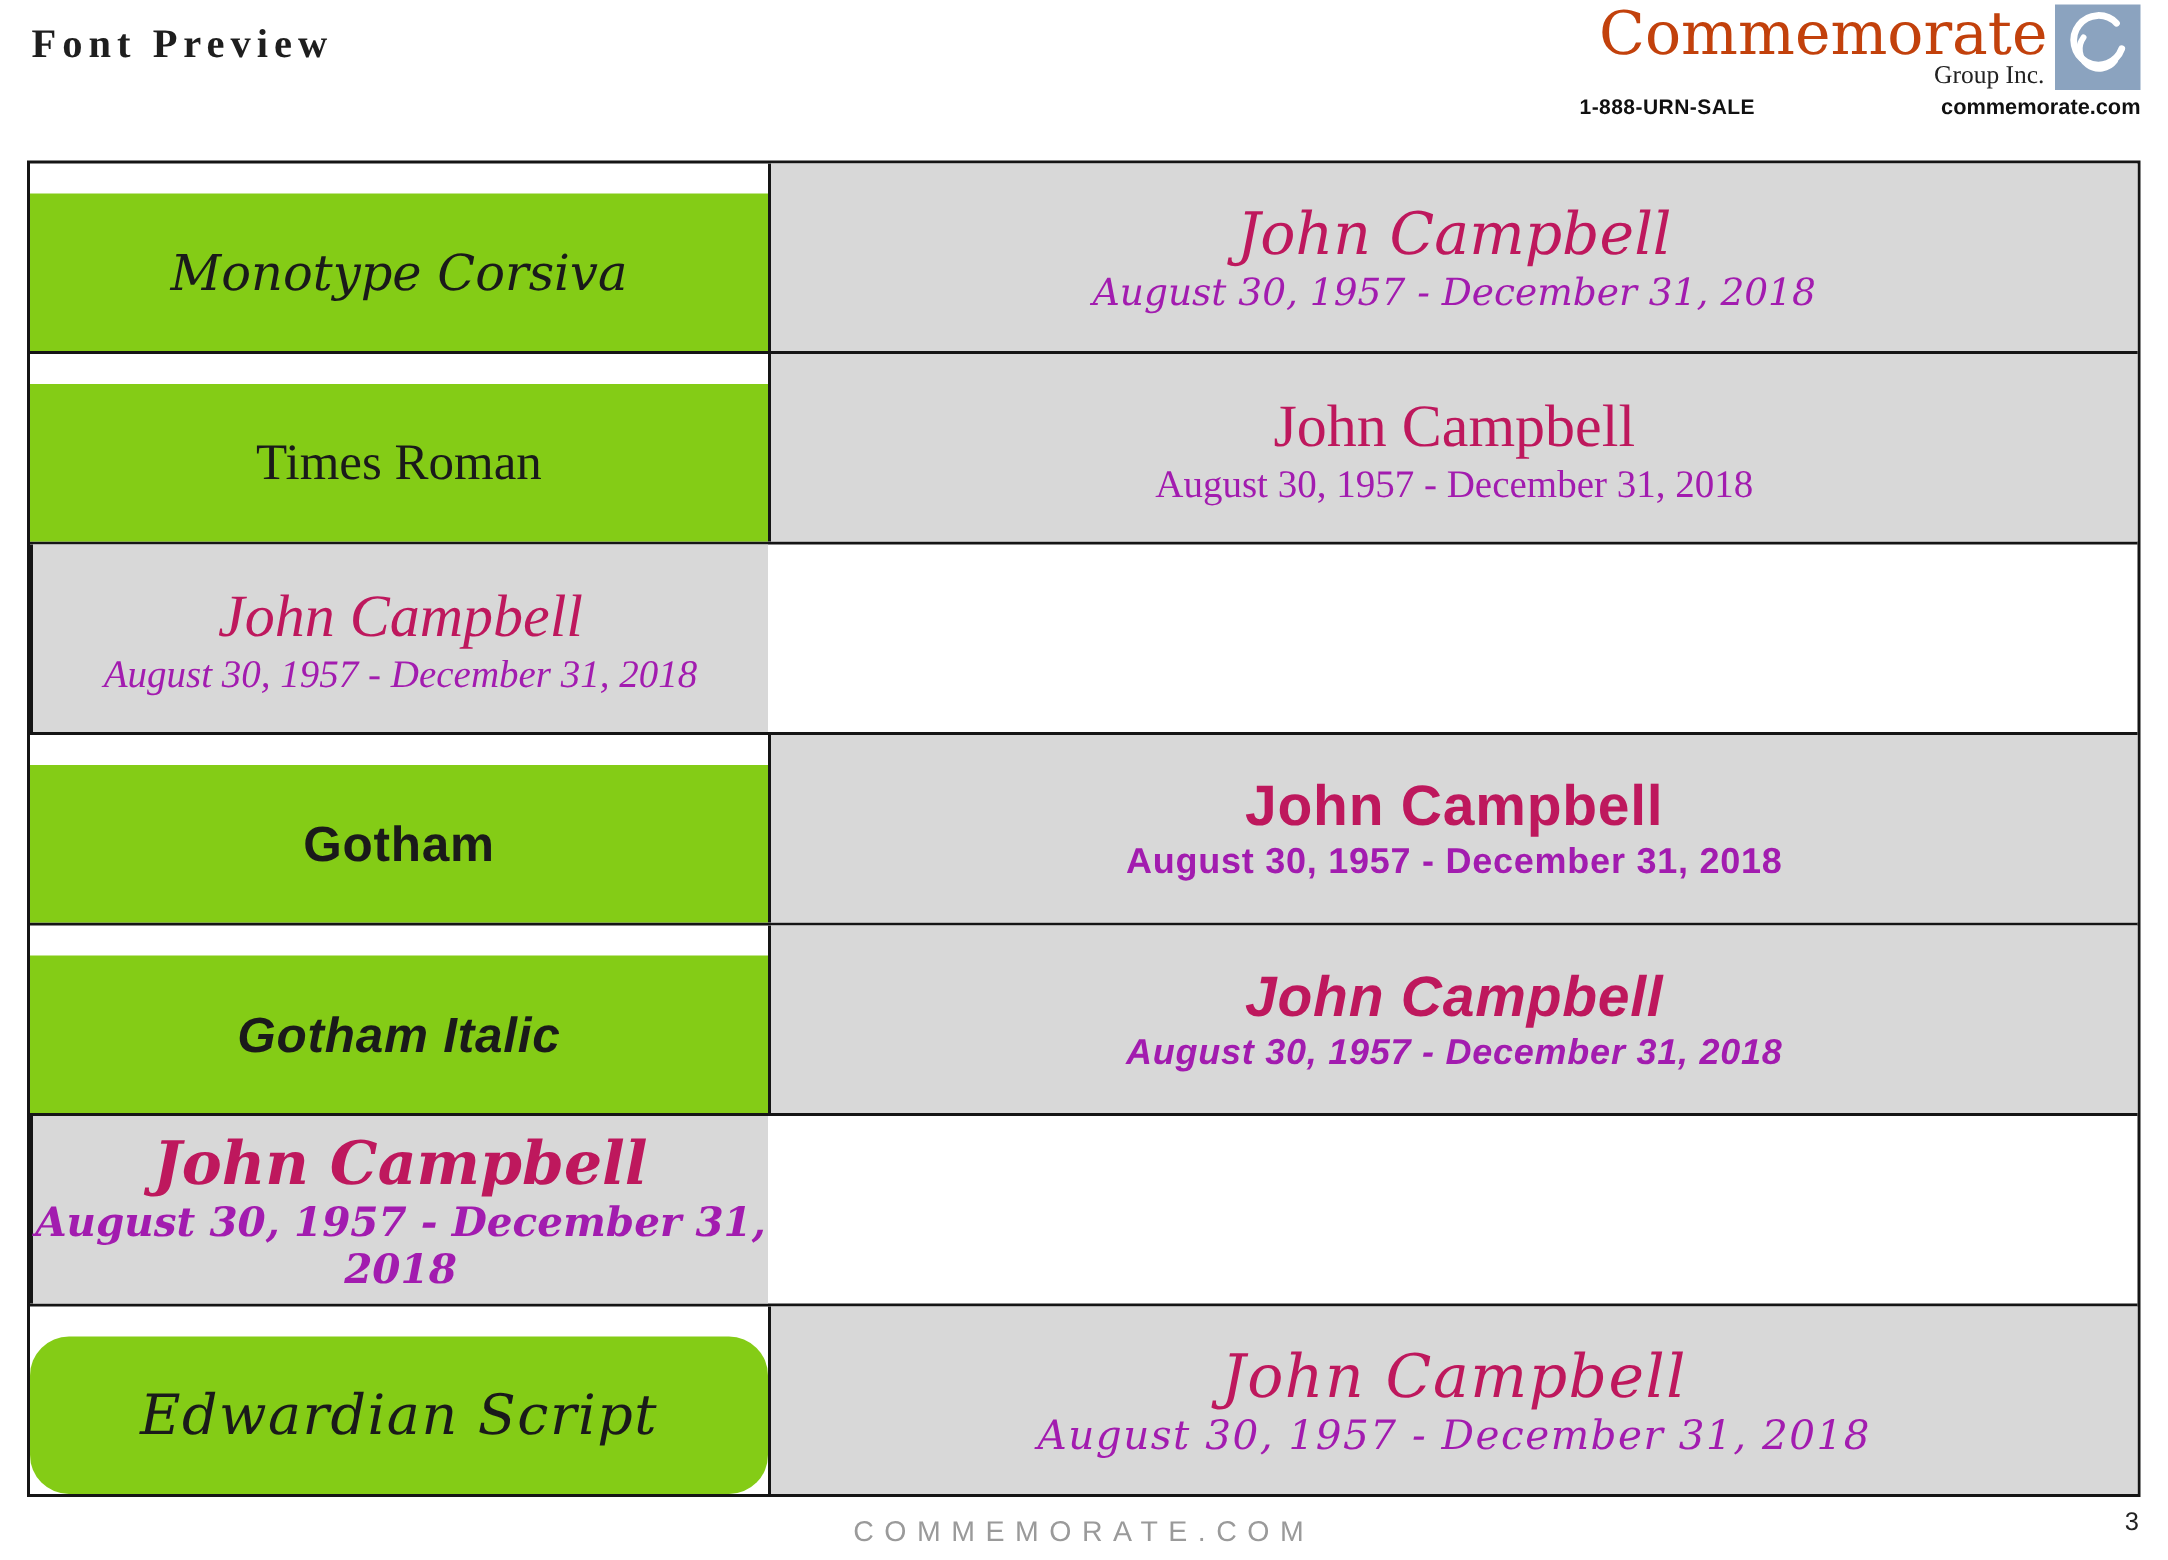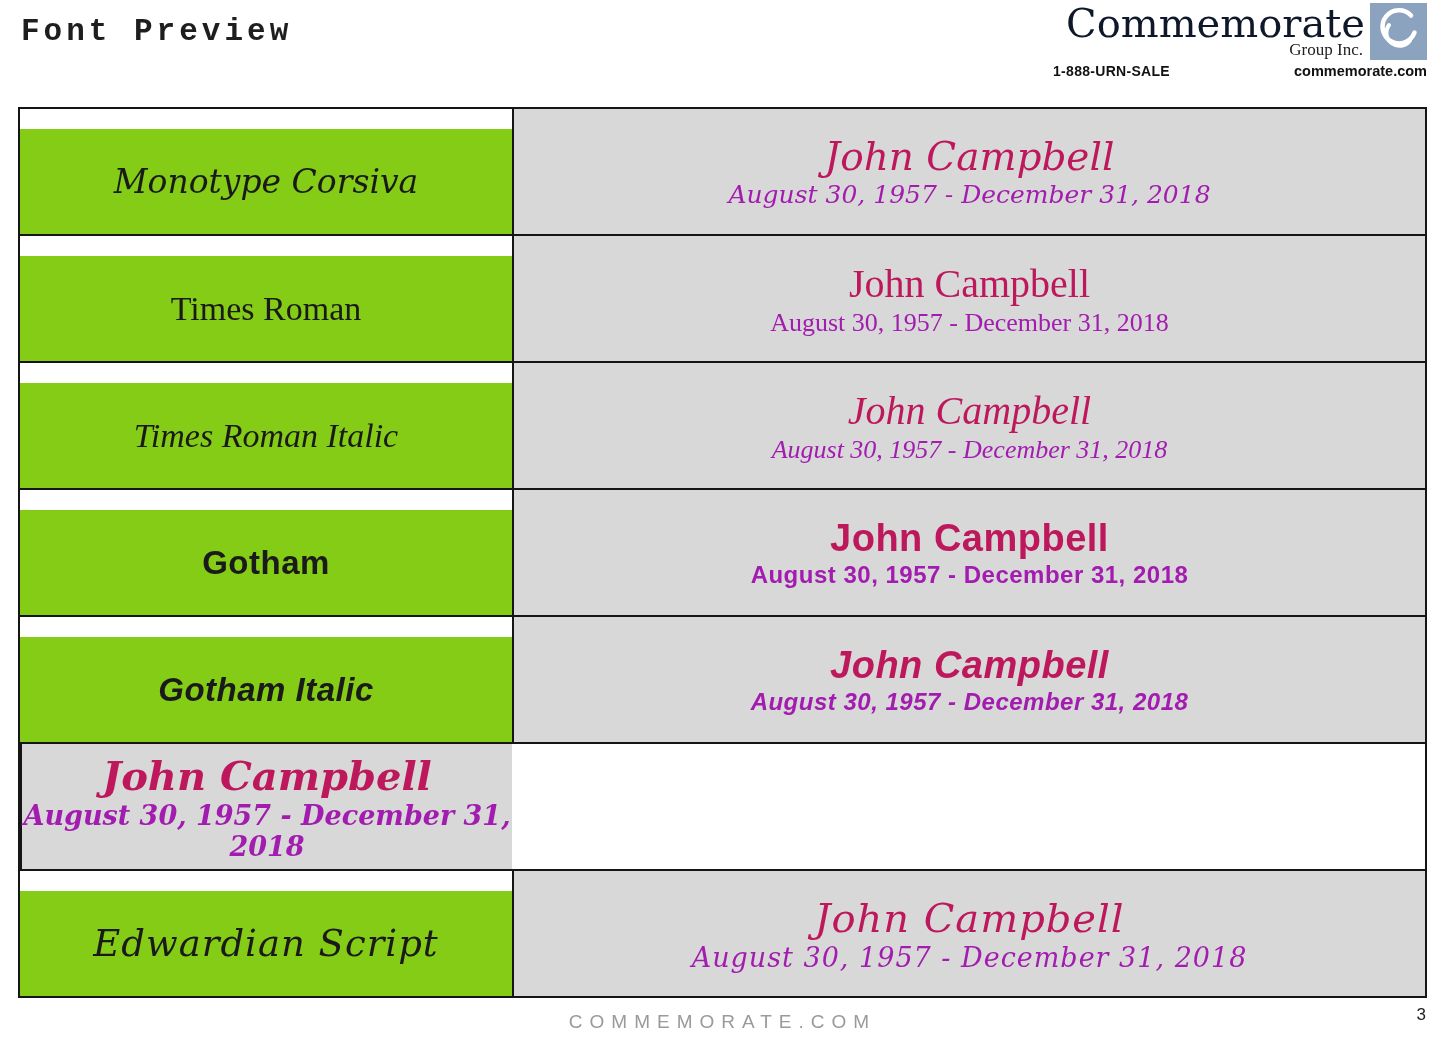--- a/index.html
+++ b/index.html
@@ -8,35 +8,35 @@
     background: #ffffff;
     position: relative;
     font-family: "Liberation Sans", sans-serif;
     color: #1a1a1a;
     overflow: hidden;
   }
 
   
   .page-title {
     position: absolute; left: 21px; top: 14px;
-    font-size: 31px; font-weight: 700; letter-spacing: 4px;
+    font-size: 27px; font-weight: 700; letter-spacing: 4px;
     color: #1e1e1e;
-    font-family: Liberation Mono, monospace;
+    font-family: Liberation Serif, serif;
   }
 
   .brand {
     position: absolute; top: 3px; right: 18px;
     width: 374px;
   }
   .brand-top { display: flex; align-items: flex-start; }
   .brand-words { flex: 1; }
   .brand-name {
     font-family: "DejaVu Serif", serif;
     font-size: 40px; line-height: 40px; font-weight: 500;
-    color: #0f172a; white-space: nowrap; text-align: right;
+    color: #c2410c; white-space: nowrap; text-align: right;
   }
   .brand-sub {
     font-family: Liberation Serif, serif;
     font-size: 17px; line-height: 17px; color: #222;
     text-align: right; margin-top: -2px; padding-right: 2px;
   }
   .brand-logo {
     width: 57px; height: 57px; margin-left: 5px;
     display: flex; align-items: center; justify-content: center;
     background: var(--logo-blue, #8ba3bf);
@@ -134,21 +134,21 @@
   }
   .style-wisdom-script .cell-label  { font-size: 44px; }
   .style-wisdom-script .sample-name { font-size: 40px; }
   .style-wisdom-script .sample-dates{ font-size: 27px; }
 
   .style-edwardian-script .cell-label,
   .style-edwardian-script .sample-name,
   .style-edwardian-script .sample-dates {
     font-family: "DejaVu Serif", serif; font-style: italic; font-weight: 400; letter-spacing: 1px;
   }
-  .style-edwardian-script .cell-label  { font-size: 37px; }
+  .style-edwardian-script .cell-label  { font-size: 37px; border-radius: 26px; }
   .style-edwardian-script .sample-name { font-size: 40px; }
   .style-edwardian-script .sample-dates{ font-size: 27px; }
 
   
   .footer-site {
     position: absolute; left: 0; right: 0; top: 1011px;
     text-align: center;
     font-size: 19px; letter-spacing: 7px; color: #9a9a9a;
     font-family: "Liberation Sans", sans-serif;
   }
@@ -195,21 +195,20 @@
 
   <div class="font-row style-times-roman">
     <div class="cell-label">Times Roman</div>
     <div class="cell-sample">
       <div class="sample-name">John Campbell</div>
       <div class="sample-dates">August 30, 1957 - December 31, 2018</div>
     </div>
   </div>
 
   <div class="font-row style-times-roman-italic">
-    <div class="cell-label">Times Roman Italic</div>
     <div class="cell-sample">
       <div class="sample-name">John Campbell</div>
       <div class="sample-dates">August 30, 1957 - December 31, 2018</div>
     </div>
   </div>
 
   <div class="font-row style-gotham">
     <div class="cell-label">Gotham</div>
     <div class="cell-sample">
       <div class="sample-name">John Campbell</div>

